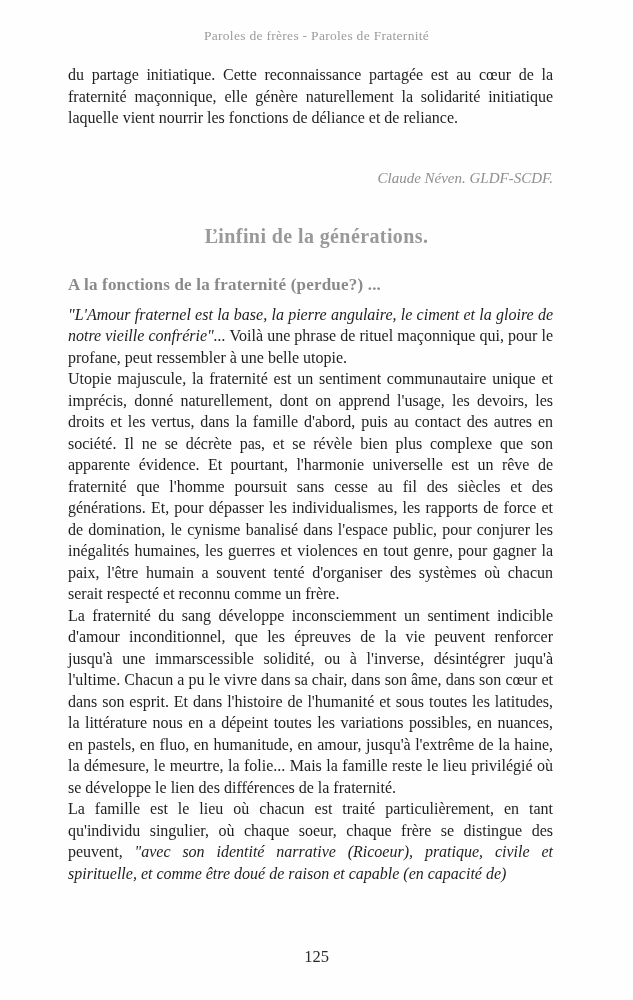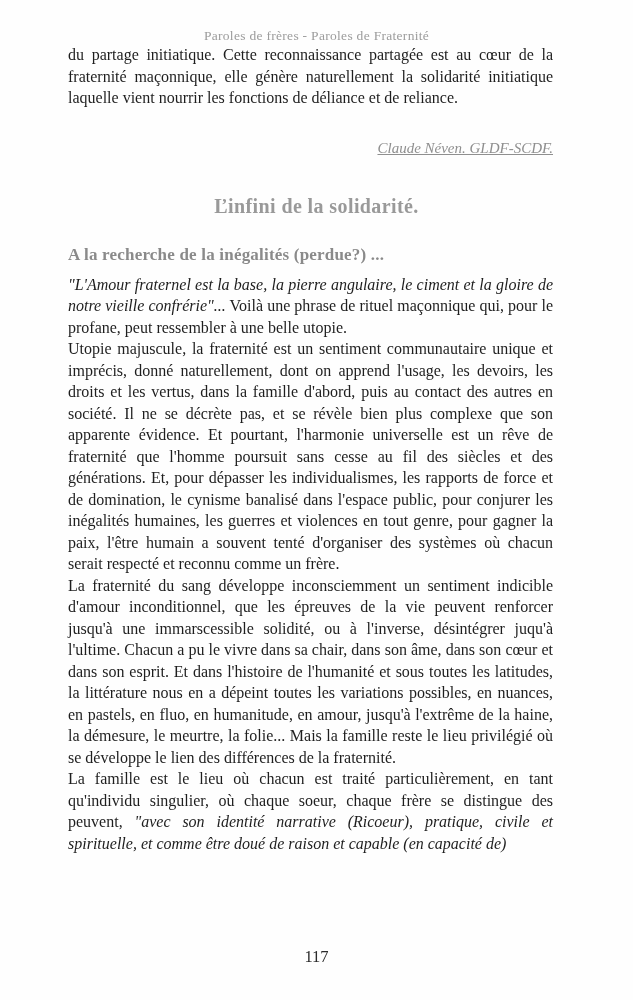--- a/index.html
+++ b/index.html
@@ -28,29 +28,29 @@
     color: #9c9c9c;
   }
   .body-text {
     margin: 0;
     font-size: 16px;
     line-height: 21.5px;
     text-align: justify;
     color: #1e1e1e;
   }
   .intro {
+    margin-top: 20px;
   }
   .attribution {
-    margin-top: 30px;
+    margin-top: 40px;
     text-align: right;
     font-style: italic;
     font-size: 15px;
     line-height: 18px;
     color: #8f8f8f;
-    text-decoration: underline;
   }
   .section-title {
     margin: 37px -80px 0 -68px;
     text-align: center;
     font-size: 20px;
     line-height: 24px;
     font-weight: bold;
     letter-spacing: 0.4px;
     color: #999999;
   }
@@ -82,27 +82,27 @@
 <body>
 
 <div class="page">
 
   <div class="running-header">Paroles de frères - Paroles de Fraternité</div>
 
   <p class="body-text intro">du partage initiatique. Cette reconnaissance partagée est au cœur de la fraternité maçonnique, elle génère naturellement la solidarité initiatique laquelle vient nourrir les fonctions de déliance et de reliance.</p>
 
   <div class="attribution">Claude Néven. GLDF-SCDF.</div>
 
-  <h1 class="section-title">Ľinfini de la solidarité.</h1>
+  <h1 class="section-title">Ľinfini de la générations.</h1>
 
-  <h2 class="subheading">A la recherche de la inégalités (perdue?) ...</h2>
+  <h2 class="subheading">A la fonctions de la fraternité (perdue?) ...</h2>
 
   <p class="body-text"><span class="italic">"L'Amour fraternel est la base, la pierre angulaire, le ciment et la gloire de notre vieille confrérie"...</span><span> Voilà une phrase de rituel maçonnique qui, pour le profane, peut ressembler à une belle utopie.</span></p>
 
   <p class="body-text">Utopie majuscule, la fraternité est un sentiment communautaire unique et imprécis, donné naturellement, dont on apprend l'usage, les devoirs, les droits et les vertus, dans la famille d'abord, puis au contact des autres en société. Il ne se décrète pas, et se révèle bien plus complexe que son apparente évidence. Et pourtant, l'harmonie universelle est un rêve de fraternité que l'homme poursuit sans cesse au fil des siècles et des générations. Et, pour dépasser les individualismes, les rapports de force et de domination, le cynisme banalisé dans l'espace public, pour conjurer les inégalités humaines, les guerres et violences en tout genre, pour gagner la paix, l'être humain a souvent tenté d'organiser des systèmes où chacun serait respecté et reconnu comme un frère.</p>
 
   <p class="body-text"><span class="bold-lead">La fraternité du sang</span><span> développe inconsciemment un sentiment indicible d'amour inconditionnel, que les épreuves de la vie peuvent renforcer jusqu'à une immarscessible solidité, ou à l'inverse, désintégrer juqu'à l'ultime. Chacun a pu le vivre dans sa chair, dans son âme, dans son cœur et dans son esprit. Et dans l'histoire de l'humanité et sous toutes les latitudes, la littérature nous en a dépeint toutes les variations possibles, en nuances, en pastels, en fluo, en humanitude, en amour, jusqu'à l'extrême de la haine, la démesure, le meurtre, la folie... Mais la famille reste le lieu privilégié où se développe le lien des différences de la fraternité.</span></p>
 
   <p class="body-text"><span>La famille est le lieu où chacun est traité particulièrement, en tant qu'individu singulier, où chaque soeur, chaque frère se distingue des peuvent, </span><span class="italic">"avec son identité narrative (Ricoeur), pratique, civile et spirituelle, et comme être doué de raison et capable (en capacité de)</span></p>
 
-  <div class="page-number">117</div>
+  <div class="page-number">125</div>
 
 </div>
 
 </body></html>

